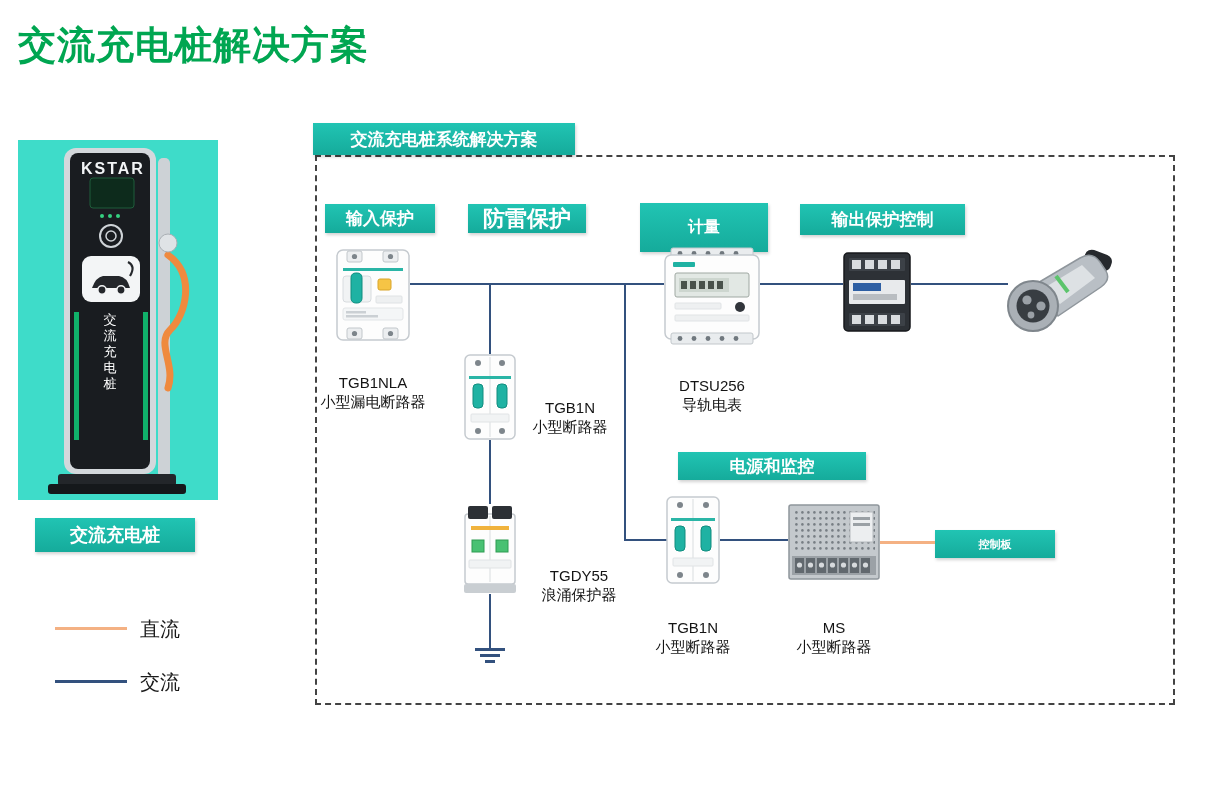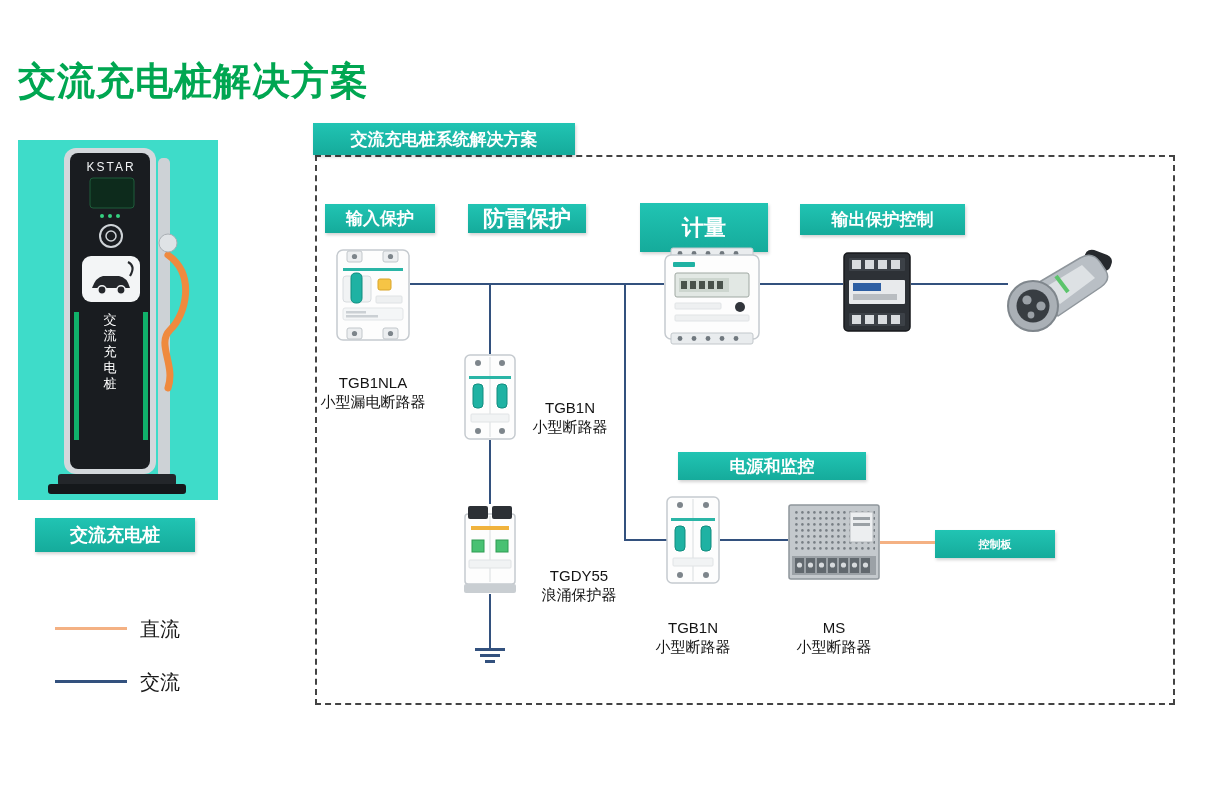--- a/index.html
+++ b/index.html
@@ -1,31 +1,31 @@
 <!DOCTYPE html>
 <html><head>
 <meta charset="utf-8">
 <style>
   *{margin:0;padding:0;box-sizing:border-box;}
   body{font-family:"Liberation Sans","DejaVu Sans",sans-serif;background:#ffffff;}
   .page{position:relative;width:1213px;height:812px;background:#ffffff;overflow:hidden;}
   .abs{position:absolute;}
-  .page-title{left:18px;top:20px;font-size:38px;font-weight:bold;color:#00A651;letter-spacing:1px;margin-top:36px;}
+  .page-title{left:18px;top:20px;font-size:38px;font-weight:bold;color:#00A651;letter-spacing:1px;}
   .pile-panel{left:18px;top:140px;width:200px;height:360px;background:#3EDCC9;}
   .badge{position:absolute;background:linear-gradient(180deg,#21c4b3,#15ab9b);color:#fff;font-weight:bold;
          display:flex;align-items:center;justify-content:center;box-shadow:1px 2px 3px rgba(0,0,0,.18);}
   .pile-caption{left:35px;top:518px;width:160px;height:34px;font-size:18px;}
   .diagram-box{left:315px;top:155px;width:860px;height:550px;border:2px dashed #434343;}
   .diagram-title{left:313px;top:123px;width:262px;height:32px;font-size:17px;}
   .wire-ac{position:absolute;background:#33517E;}
   .wire-dc{position:absolute;background:#F4B183;}
   .comp-label{position:absolute;font-size:15px;line-height:19px;color:#141414;text-align:center;margin-top:28px;}
   .legend-label{position:absolute;font-size:20px;font-weight:normal;color:#1a1a1a;}
   .vtext{position:absolute;width:16px;line-height:16px;font-size:13px;color:#ffffff;text-align:center;word-break:break-all;}
-  .brand{position:absolute;width:60px;font-size:12px;font-weight:normal;color:#f2f4f6;letter-spacing:2px;text-align:center;}
+  .brand{position:absolute;width:60px;font-size:16px;font-weight:bold;color:#f2f4f6;letter-spacing:2px;text-align:center;}
 </style>
 </head>
 <body>
 
 <div class="page">
 
   <h1 class="abs page-title">交流充电桩解决方案</h1>
 
   <div class="abs pile-panel">
     <svg width="200" height="360" viewBox="0 0 200 360">
@@ -61,21 +61,21 @@
   <div class="wire-dc" style="left:55px;top:627px;width:72px;height:3px"></div>
   <div class="legend-label" style="left:140px;top:616px">直流</div>
   <div class="wire-ac" style="left:55px;top:680px;width:72px;height:3px"></div>
   <div class="legend-label" style="left:140px;top:669px">交流</div>
 
   <div class="abs diagram-box"></div>
   <div class="badge diagram-title">交流充电桩系统解决方案</div>
 
   <div class="badge" style="left:325px;top:204px;width:110px;height:29px;font-size:17px">输入保护</div>
   <div class="badge" style="left:468px;top:204px;width:118px;height:29px;font-size:22px">防雷保护</div>
-  <div class="badge" style="left:640px;top:203px;width:128px;height:49px;font-size:22px">计量</div>
+  <div class="badge" style="left:640px;top:203px;width:128px;height:49px;font-size:16px">计量</div>
   <div class="badge" style="left:678px;top:452px;width:188px;height:28px;font-size:17px">电源和监控</div>
   <div class="badge" style="left:800px;top:204px;width:165px;height:31px;font-size:17px">输出保护控制</div>
   <div class="badge" style="left:935px;top:530px;width:120px;height:28px;font-size:11px">控制板</div>
 
   <div class="wire-ac" style="left:410px;top:283px;width:254px;height:2px"></div>
   <div class="wire-ac" style="left:760px;top:283px;width:83px;height:2px"></div>
   <div class="wire-ac" style="left:911px;top:283px;width:97px;height:2px"></div>
   <div class="wire-ac" style="left:489px;top:283px;width:2px;height:71px"></div>
   <div class="wire-ac" style="left:489px;top:440px;width:2px;height:64px"></div>
   <div class="wire-ac" style="left:489px;top:594px;width:2px;height:54px"></div>
@@ -164,20 +164,24 @@
     <rect x="11" y="56" width="46" height="6" rx="1" fill="#eef0f1" stroke="#e0e3e5"></rect>
     <circle cx="76" cy="60" r="5" fill="#31353b"></circle>
     <rect x="11" y="68" width="74" height="6" rx="1" fill="#eef0f1" stroke="#e0e3e5"></rect>
     <rect x="7" y="86" width="82" height="11" rx="2" fill="#e9ecee" stroke="#c2c7cb"></rect>
     <circle cx="16" cy="91.5" r="2.4" fill="#70787e"></circle>
       <circle cx="30" cy="91.5" r="2.4" fill="#70787e"></circle>
     <circle cx="44" cy="91.5" r="2.4" fill="#70787e"></circle>
       <circle cx="58" cy="91.5" r="2.4" fill="#70787e"></circle>
     <circle cx="72" cy="91.5" r="2.4" fill="#70787e"></circle>
   </svg>
+  <div class="comp-label" style="left:652px;top:348px;width:120px">
+    <span>DTSU256</span><br>
+    <span>导轨电表</span>
+  </div>
 
   <svg class="abs" style="left:843px;top:252px" width="68" height="80" viewBox="0 0 68 80">
     <rect x="1" y="1" width="66" height="78" rx="4" fill="#2d3136" stroke="#17191c" stroke-width="1.5"></rect>
     <rect x="6" y="6" width="56" height="13" rx="1" fill="#3c4147"></rect>
     <rect x="9" y="8" width="9" height="9" fill="#d9dcdf"></rect>
       <rect x="22" y="8" width="9" height="9" fill="#d9dcdf"></rect>
     <rect x="35" y="8" width="9" height="9" fill="#d9dcdf"></rect>
       <rect x="48" y="8" width="9" height="9" fill="#d9dcdf"></rect>
     <rect x="6" y="28" width="56" height="24" rx="1" fill="#e8eaec"></rect>
     <rect x="10" y="31" width="28" height="8" fill="#2e5fa3"></rect>

